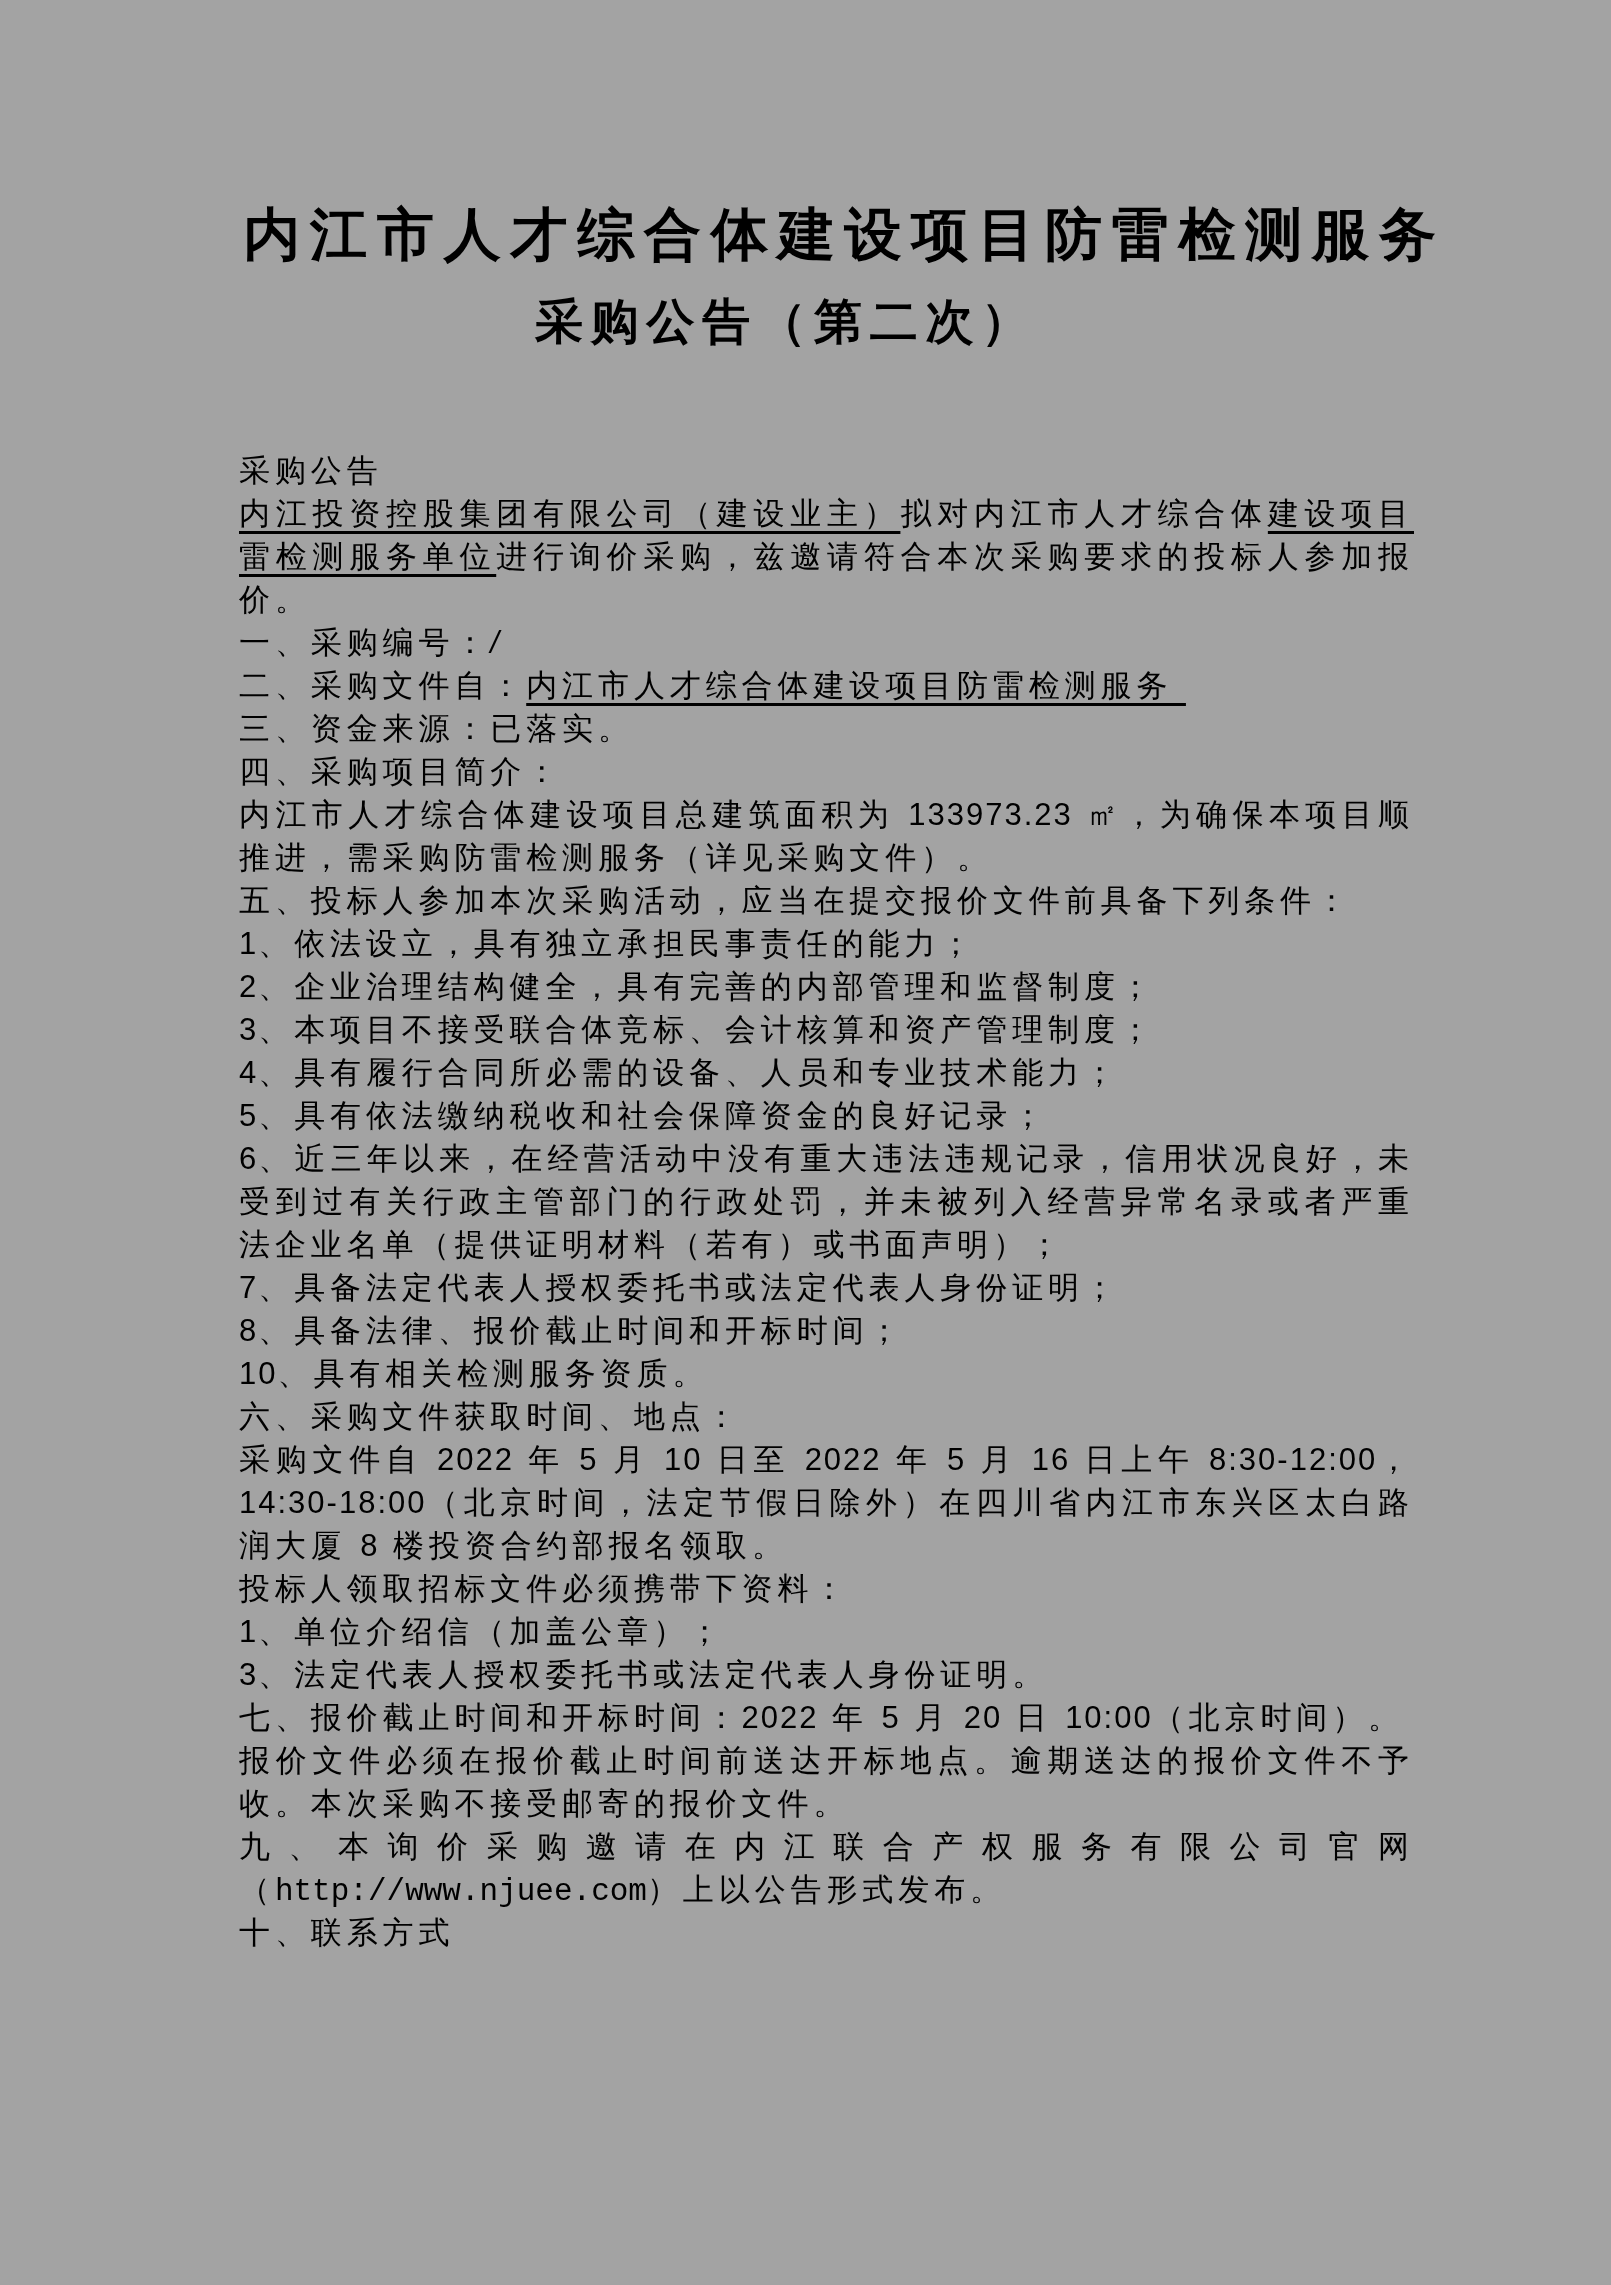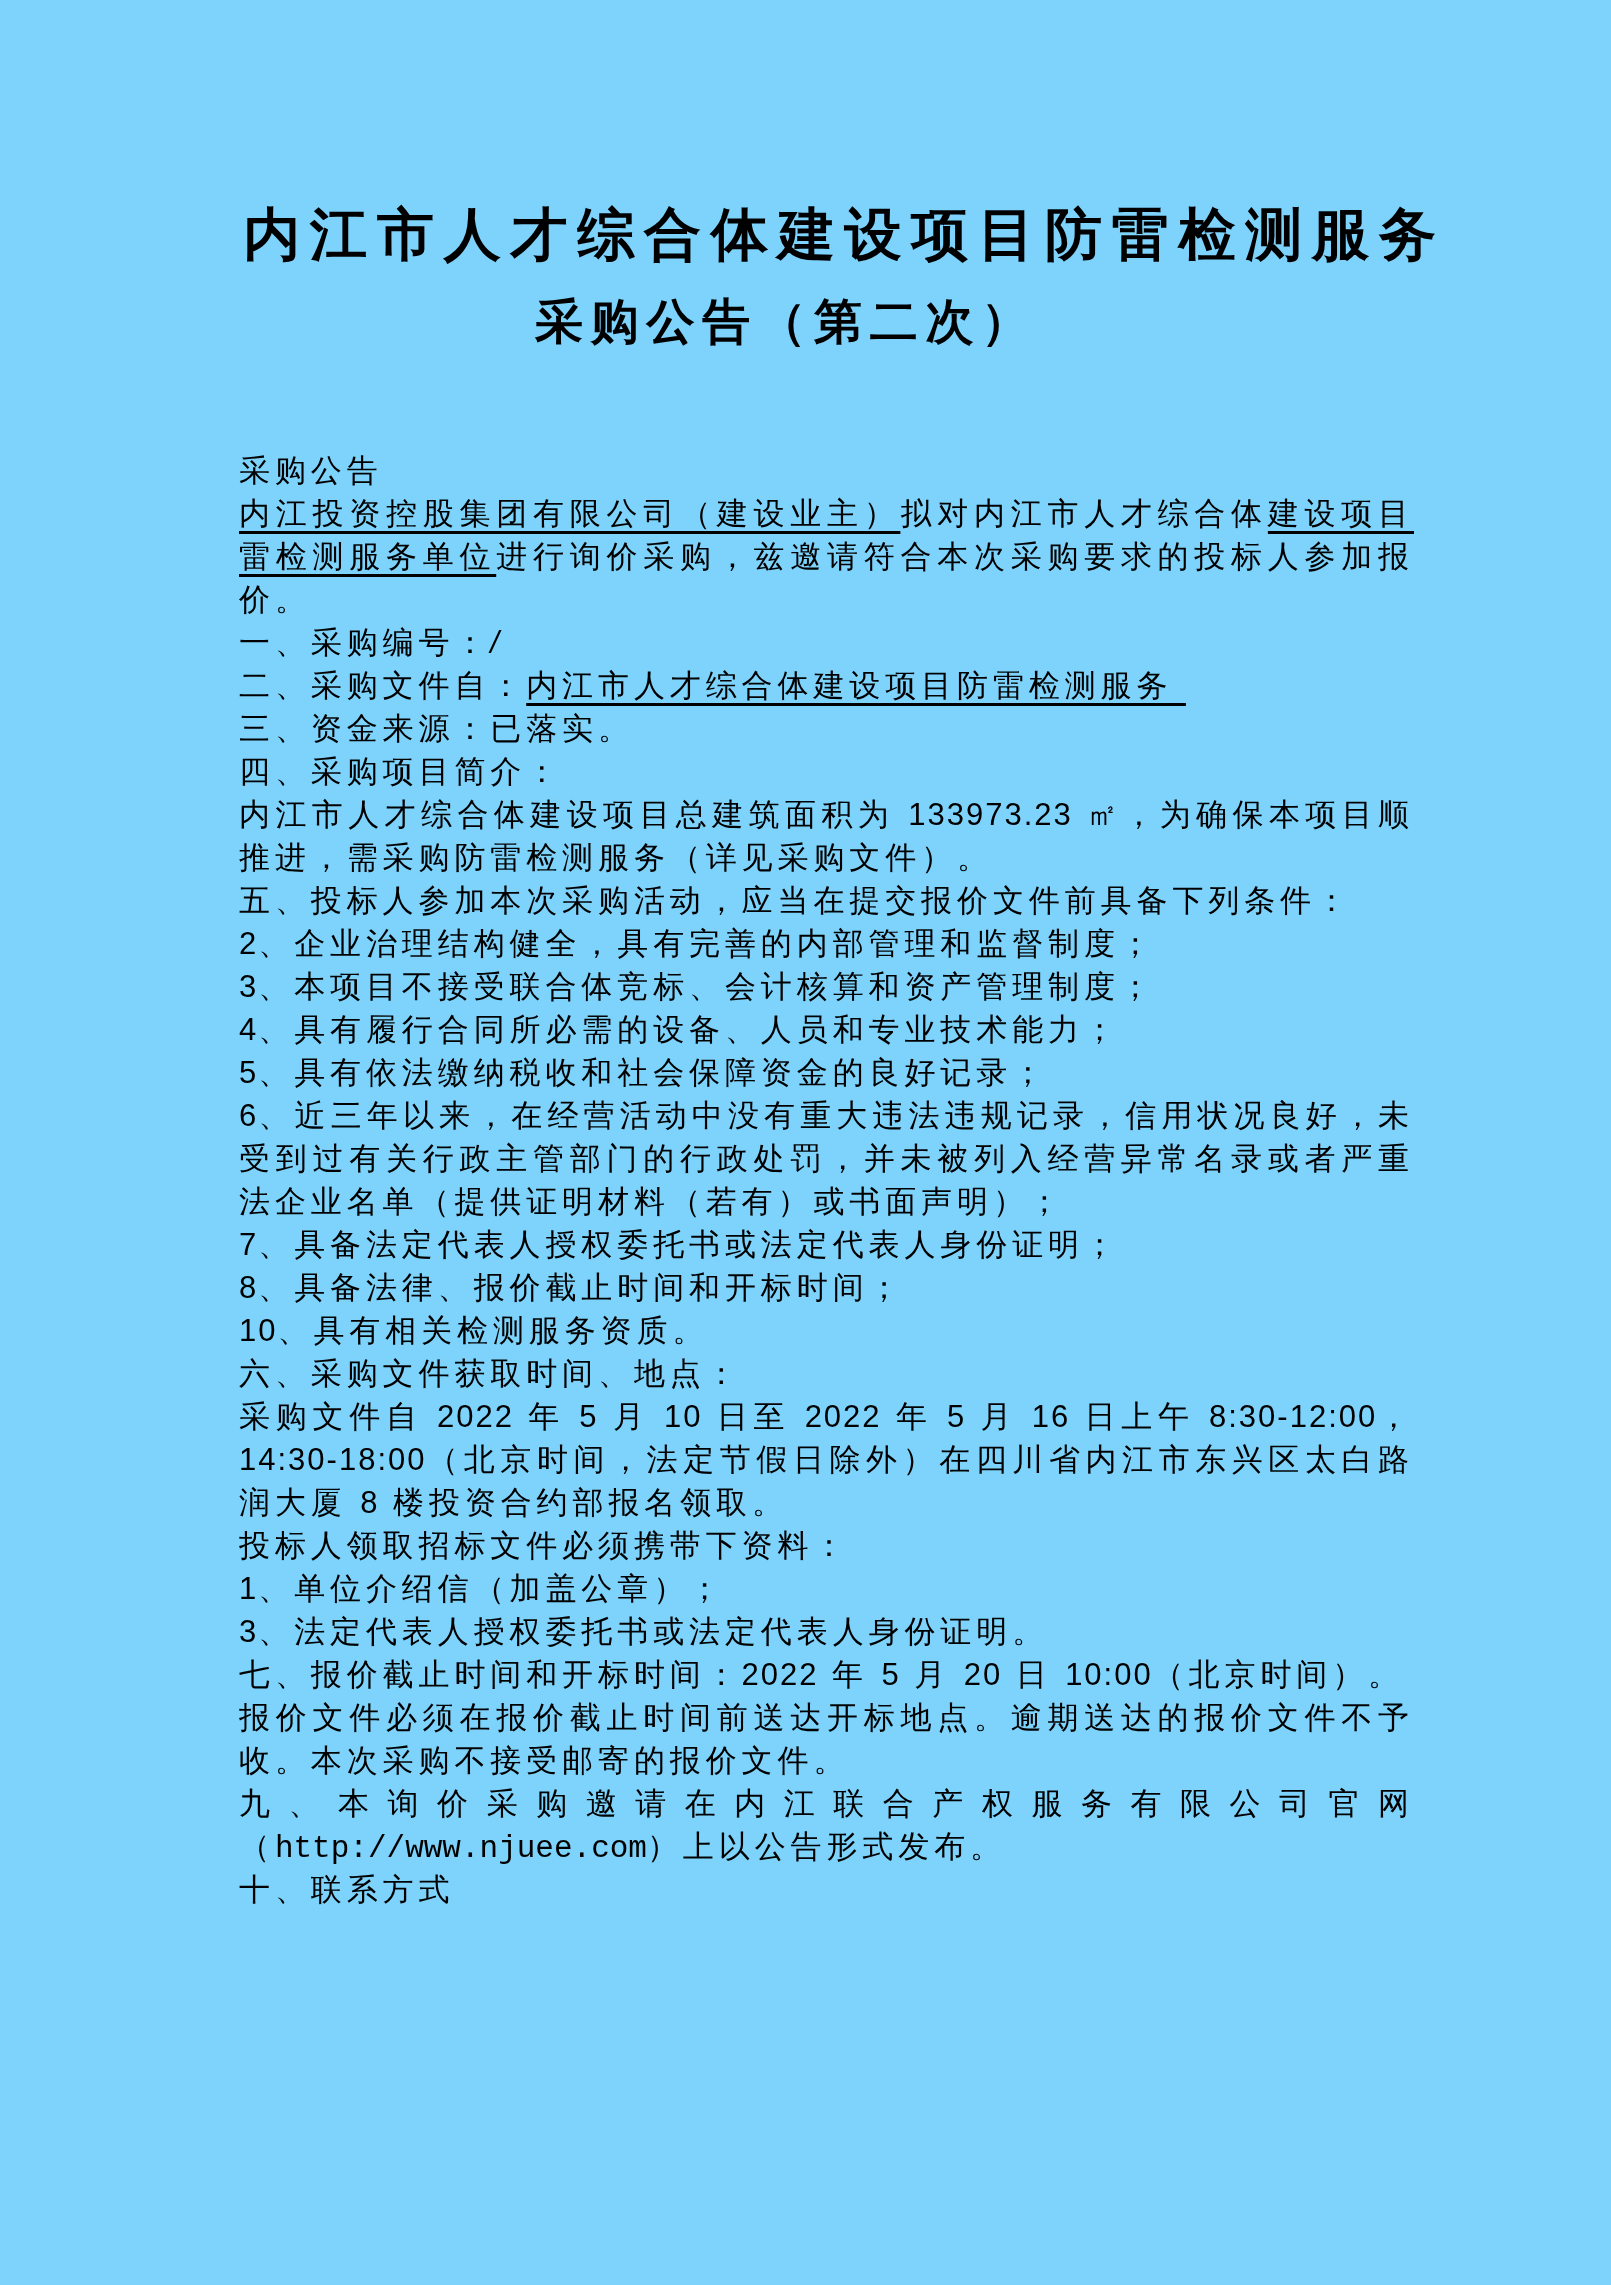--- a/index.html
+++ b/index.html
@@ -1,19 +1,19 @@
 <!DOCTYPE html>
 <html lang="zh"><head>
 <meta charset="utf-8">
 <style>
   html,body{margin:0;padding:0;background:#e8e8e8;}
   .page{
     position:relative;
     width:1611px;height:2286px;
-    background:#7dd3fc;
+    background:#a3a3a3;
     color:#000000;
     font-family:"Liberation Sans","DejaVu Sans",sans-serif;
     overflow:hidden;
   }
   .title-line{
     position:absolute;left:0;right:0;
     text-align:center;
     font-weight:bold;
     white-space:nowrap;
   }
@@ -66,20 +66,21 @@
       <div class="line fill"><span class="u">内江投资控股集团有限公司（建设业主）</span><span class="">拟对内江市人才综合体</span><span class="u">建设项目防</span></div>
       <div class="line fill"><span class="u">雷检测服务单位</span><span class="">进行询价采购，兹邀请符合本次采购要求的投标人参加报</span></div>
       <div class="line"><span class="">价。</span></div>
       <div class="line"><span class="b">一、采购编号：</span><span class="b n i">/</span></div>
       <div class="line"><span class="b">二、采购文件自：</span><span class="u">内江市人才综合体建设项目防雷检测服务&nbsp;</span></div>
       <div class="line"><span class="b">三、资金来源：已落实。</span></div>
       <div class="line"><span class="b">四、采购项目简介：</span></div>
       <div class="line fill"><span class="">内江市人才综合体建设项目总建筑面积为 </span><span class="b n">133973.23</span><span class=""> ㎡，为确保本项目顺利</span></div>
       <div class="line"><span class="">推进，需采购防雷检测服务（详见采购文件）。</span></div>
       <div class="line"><span class="b">五、投标人参加本次采购活动，应当在提交报价文件前具备下列条件：</span></div>
+      <div class="line"><span class="b n">1</span><span class="">、依法设立，具有独立承担民事责任的能力；</span></div>
       <div class="line"><span class="b n">2</span><span class="">、企业治理结构健全，具有完善的内部管理和监督制度；</span></div>
       <div class="line"><span class="b n">3</span><span class="">、本项目不接受联合体竞标、会计核算和资产管理制度；</span></div>
       <div class="line"><span class="b n">4</span><span class="">、具有履行合同所必需的设备、人员和专业技术能力；</span></div>
       <div class="line"><span class="b n">5</span><span class="">、具有依法缴纳税收和社会保障资金的良好记录；</span></div>
       <div class="line fill"><span class="b n">6</span><span class="">、近三年以来，在经营活动中没有重大违法违规记录，信用状况良好，未</span></div>
       <div class="line fill"><span class="">受到过有关行政主管部门的行政处罚，并未被列入经营异常名录或者严重违</span></div>
       <div class="line"><span class="">法企业名单（提供证明材料（若有）或书面声明）；</span></div>
       <div class="line"><span class="b n">7</span><span class="">、具备法定代表人授权委托书或法定代表人身份证明；</span></div>
       <div class="line"><span class="b n">8</span><span class="">、具备法律、报价截止时间和开标时间；</span></div>
       <div class="line"><span class="b n">10</span><span class="">、具有相关检测服务资质。</span></div>

